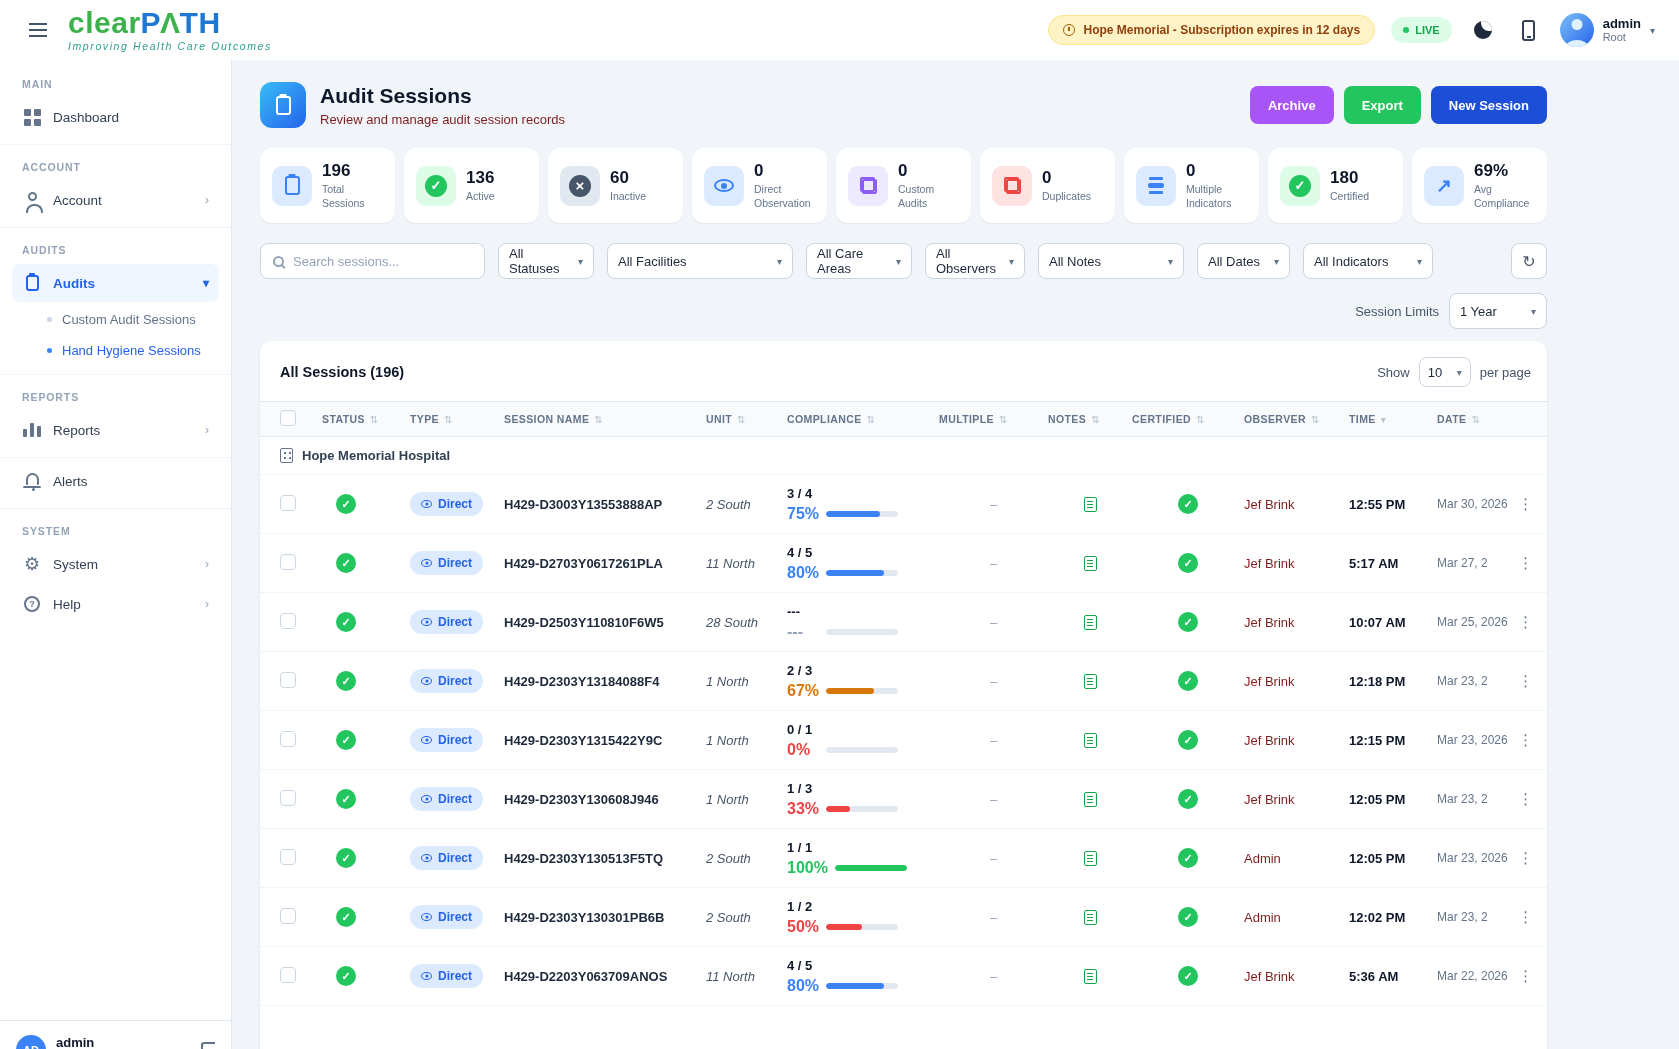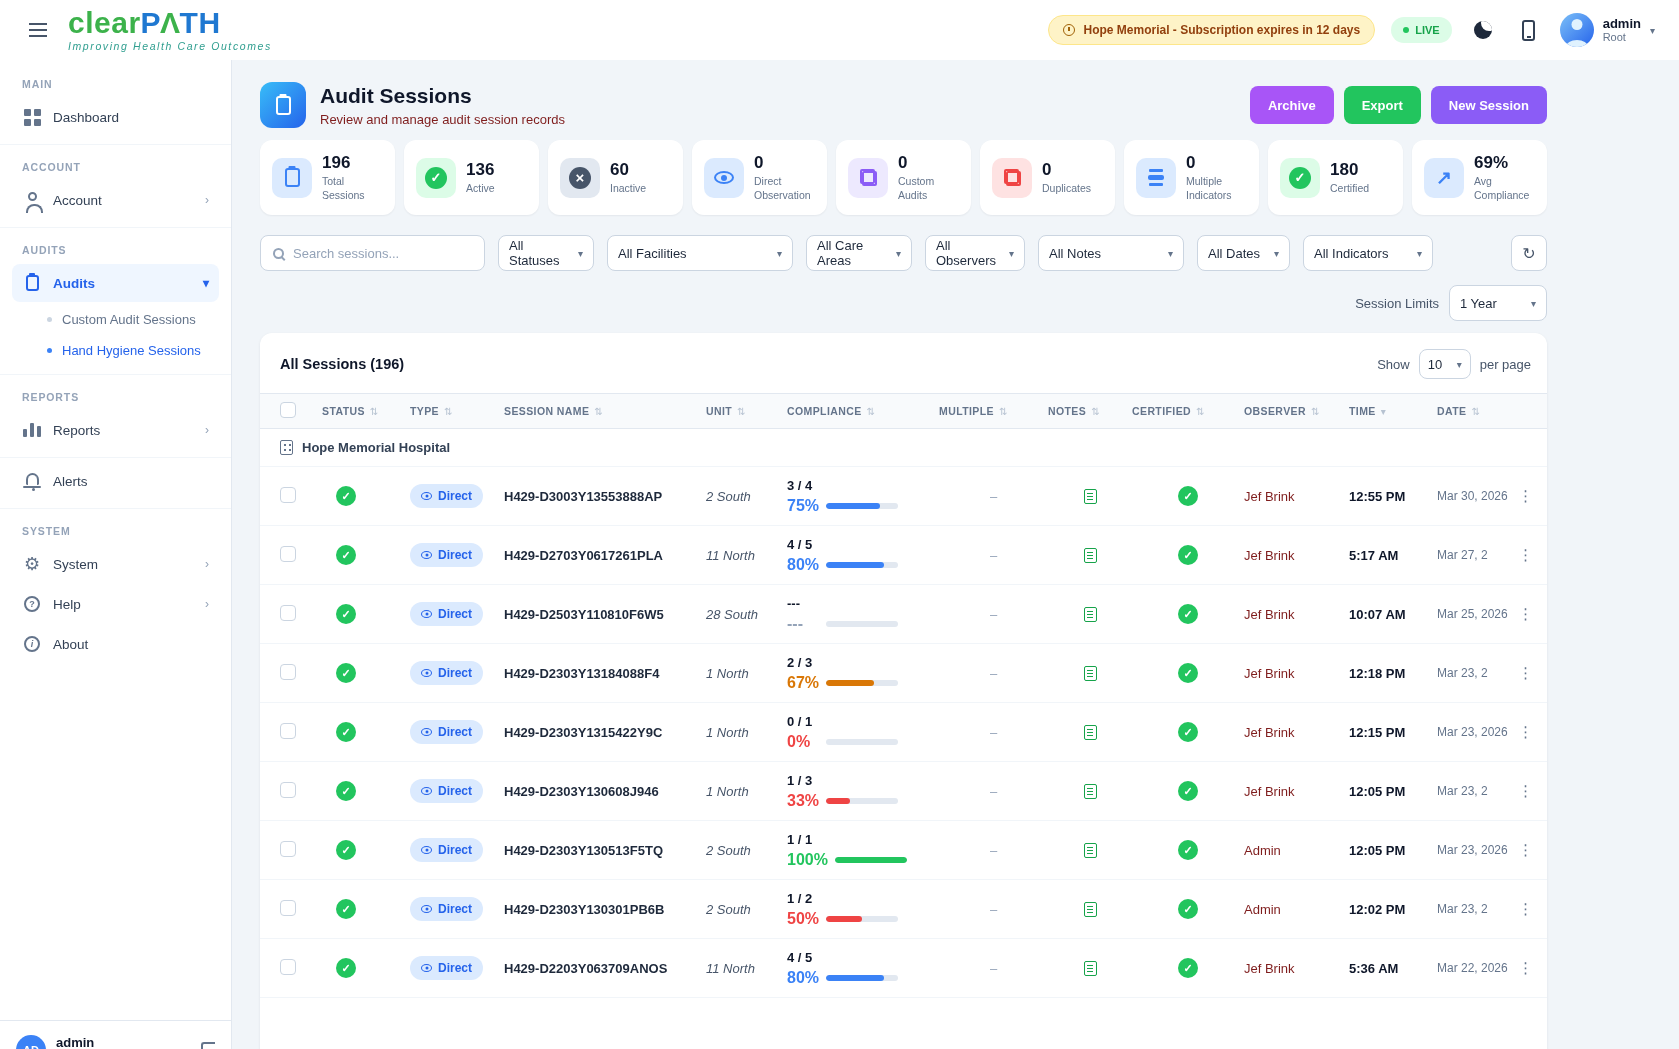--- a/index.html
+++ b/index.html
@@ -85,32 +85,32 @@
   .foot-name { font-size:13px; font-weight:bold; color:#0f172a; }
   .foot-role { font-size:11px; color:#64748b; }
   .logout-icon { width:14px; height:16px; border:2px solid #64748b; border-right:none; border-radius:3px 0 0 3px;
                  position:relative; margin-left:auto; cursor:pointer; }
   .logout-icon::after { content:"→"; position:absolute; right:-8px; top:50%; transform:translateY(-50%); color:#64748b; font-size:12px; font-weight:bold; }
 
   
   .main { flex:1; padding:22px 0 0 28px; overflow:hidden; }
   .content { width:1287px; }
 
-  .page-head { display:flex; align-items:center; gap:14px; margin-bottom:12px; }
+  .page-head { display:flex; align-items:center; gap:14px; margin-bottom:20px; }
   .ph-icon { width:46px; height:46px; border-radius:12px; background:linear-gradient(135deg,#38bdf8,#2563eb);
              display:flex; align-items:center; justify-content:center; flex:none; }
   .ph-white { color:#fff; }
   .page-title { font-size:21px; font-weight:bold; color:#0f172a; }
   .page-sub { font-size:13px; color:#7f1d1d; margin-top:4px; }
   .head-btns { margin-left:auto; display:flex; gap:10px; }
   .btn { height:38px; padding:0 18px; border:none; border-radius:8px; color:#fff; font-size:13px; font-weight:bold;
          font-family:inherit; cursor:pointer; }
   .btn-archive { background:#a855f7; }
   .btn-export { background:#22c55e; }
-  .btn-new { background:#8b5cf6; }
+  .btn-new { background:#1d4ed8; }
 
   
   .stats-row { display:flex; gap:9px; margin-bottom:20px; }
   .stat-card { flex:1; background:#fff; border-radius:12px; padding:13px 12px; display:flex; gap:10px; align-items:center;
                box-shadow:0 1px 2px rgba(15,23,42,.06); }
   .stat-iconbox { width:40px; height:40px; border-radius:10px; display:flex; align-items:center; justify-content:center; flex:none; }
   .glyph { display:flex; align-items:center; justify-content:center; }
   .stat-value { font-size:17px; font-weight:bold; color:#0f172a; }
   .stat-label { font-size:10.5px; color:#64748b; line-height:1.3; margin-top:2px; }
 
@@ -308,26 +308,20 @@
           <span>System</span>
           <span class="item-chev">›</span>
         </div>
         <div class="side-item">
           <span class="si">
               <span class="si-help"></span>
             </span>
           <span>Help</span>
           <span class="item-chev">›</span>
         </div>
-        <div class="side-item">
-          <span class="si">
-              <span class="si-info"></span>
-            </span>
-          <span>About</span>
-        </div>
       </div>
     </div>
     <div class="side-foot">
       <span class="foot-av">AD</span>
       <span class="foot-meta">
         <span class="foot-name">admin</span>
         <span class="foot-role">Root</span>
       </span>
       <span class="logout-icon"></span>
     </div>

